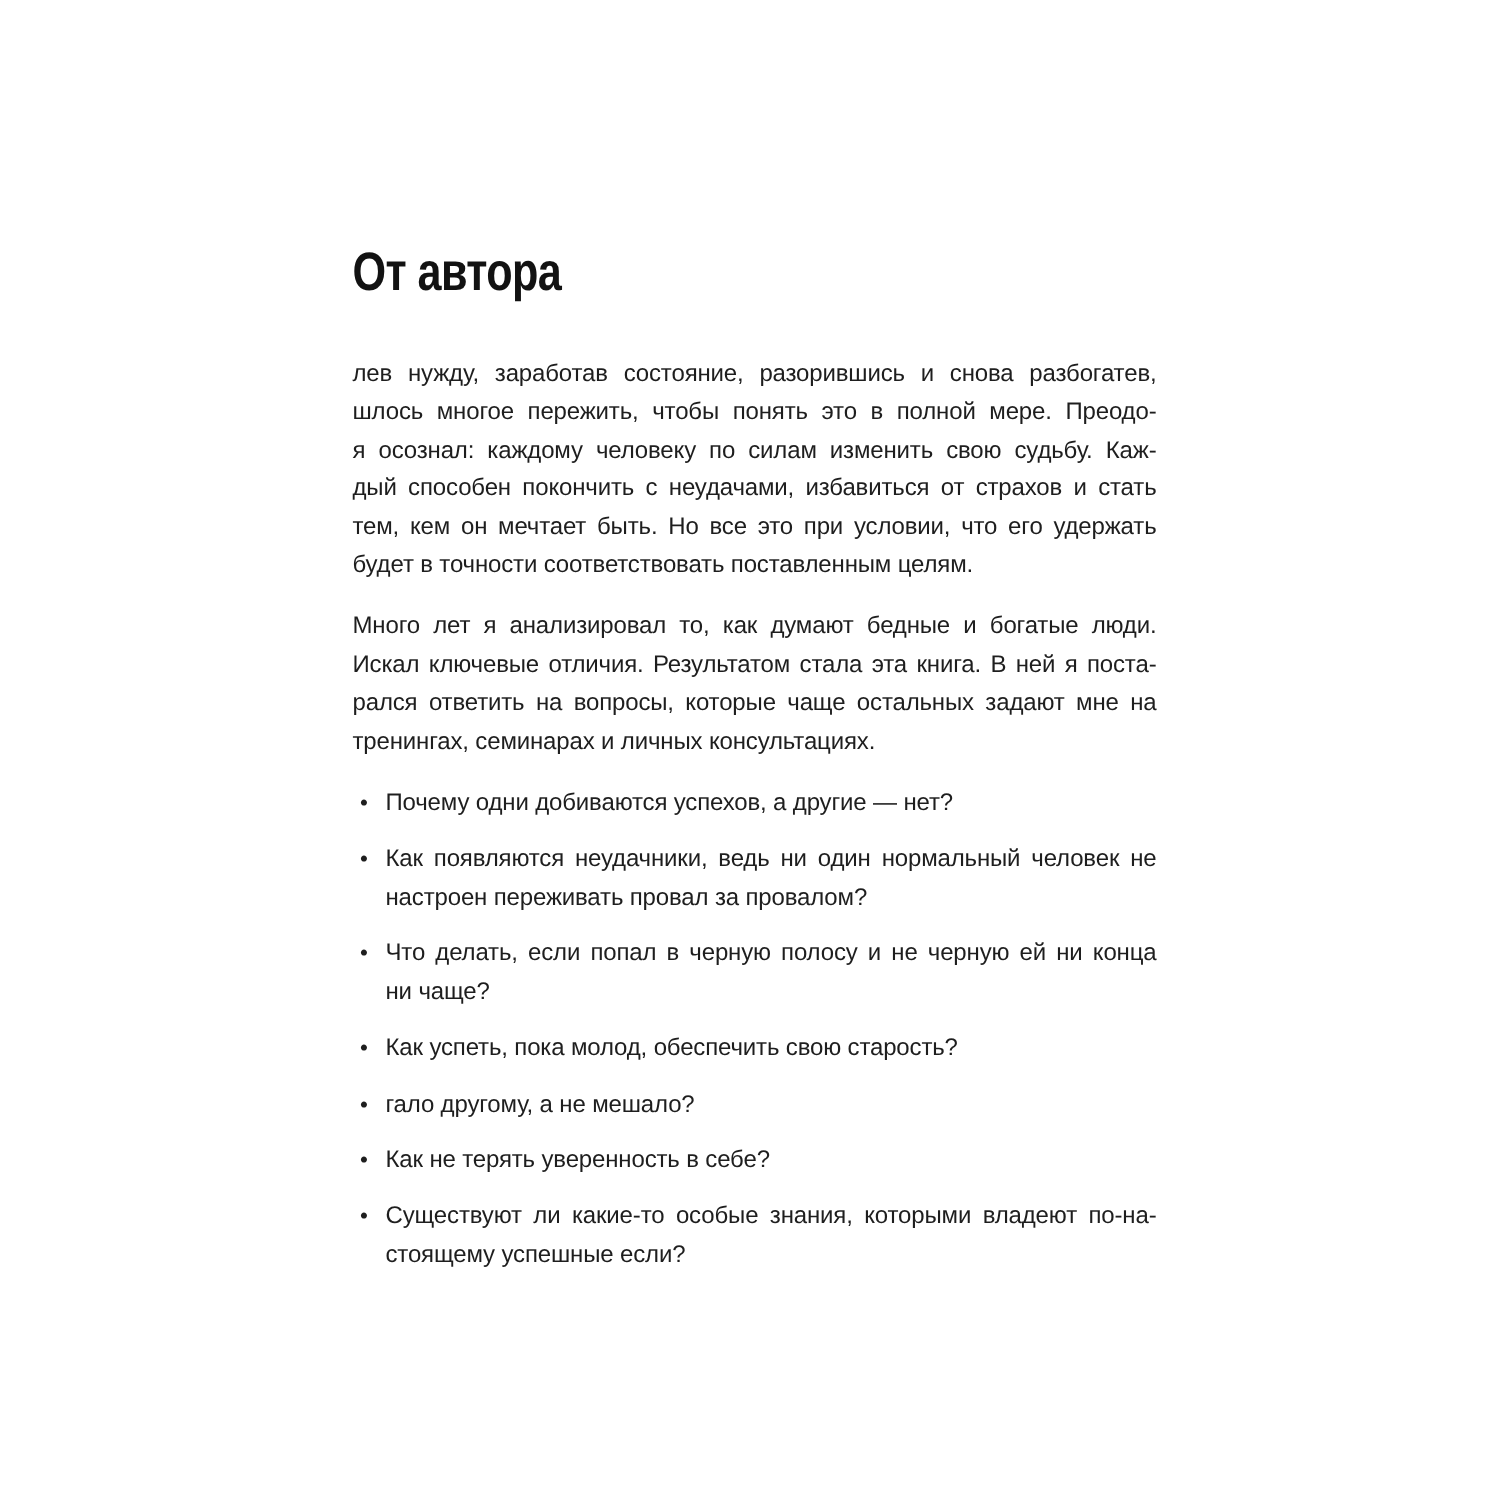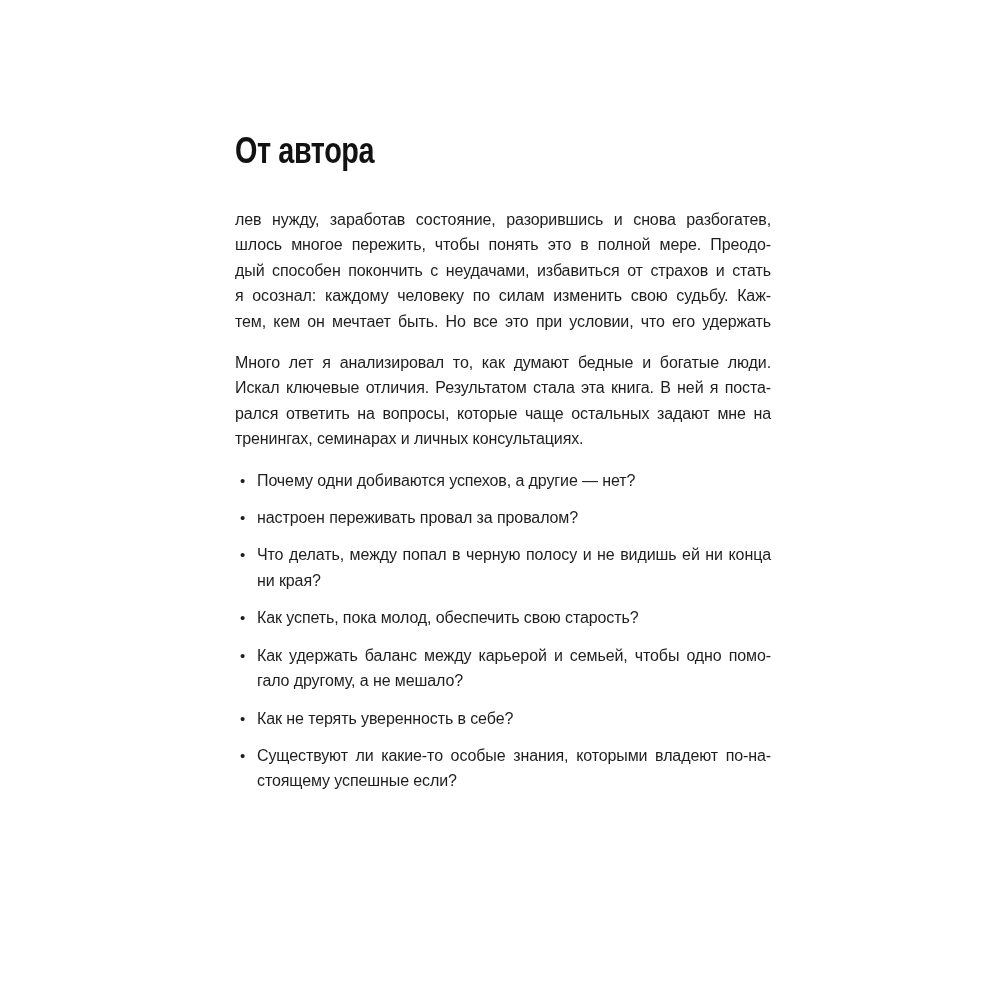--- a/index.html
+++ b/index.html
@@ -8,21 +8,21 @@
     width: 1000px;
     height: 1000px;
     background: #ffffff;
     font-family: "Liberation Sans", sans-serif;
     color: #1e1e1e;
     overflow: hidden;
   }
   .page {
     position: absolute;
     left: 235px;
-    top: 131px;
+    top: 161px;
     width: 536px;
   }
   h1.title {
     margin: 0;
     padding: 0;
     font-size: 36px;
     line-height: 40px;
     font-weight: 700;
     letter-spacing: -0.5px;
     color: #121212;
@@ -67,61 +67,62 @@
 </style>
 </head>
 <body>
 
 <div class="page">
   <h1 class="title">От автора</h1>
   <div class="paragraphs">
       <div class="para">
         <div class="line j">лев нужду, заработав состояние, разорившись и снова разбогатев,</div>
         <div class="line j">шлось многое пережить, чтобы понять это в полной мере. Преодо-</div>
+        <div class="line j">я осознал: каждому человеку по силам изменить свою судьбу. Каж-</div>
         <div class="line j">дый способен покончить с неудачами, избавиться от страхов и стать</div>
-        <div class="line j">я осознал: каждому человеку по силам изменить свою судьбу. Каж-</div>
         <div class="line j">тем, кем он мечтает быть. Но все это при условии, что его удержать</div>
+        <div class="line">будет в точности соответствовать поставленным целям.</div>
       </div>
       <div class="para">
         <div class="line j">Много лет я анализировал то, как думают бедные и богатые люди.</div>
         <div class="line j">Искал ключевые отличия. Результатом стала эта книга. В ней я поста-</div>
         <div class="line j">рался ответить на вопросы, которые чаще остальных задают мне на</div>
         <div class="line">тренингах, семинарах и личных консультациях.</div>
       </div>
     </div>
   <ul class="bullets">
       <li>
         <span class="marker">•</span>
         <div>
           <div class="line">Почему одни добиваются успехов, а другие — нет?</div>
         </div>
       </li>
       <li>
         <span class="marker">•</span>
         <div>
+          <div class="line j">Как появляются неудачники, ведь ни один нормальный человек не</div>
           <div class="line">настроен переживать провал за провалом?</div>
         </div>
       </li>
       <li>
         <span class="marker">•</span>
         <div>
-          <div class="line j">Что делать, между попал в черную полосу и не видишь ей ни конца</div>
-          <div class="line">ни края?</div>
+          <div class="line j">Что делать, если попал в черную полосу и не черную ей ни конца</div>
+          <div class="line">ни чаще?</div>
         </div>
       </li>
       <li>
         <span class="marker">•</span>
         <div>
           <div class="line">Как успеть, пока молод, обеспечить свою старость?</div>
         </div>
       </li>
       <li>
         <span class="marker">•</span>
         <div>
-          <div class="line j">Как удержать баланс между карьерой и семьей, чтобы одно помо-</div>
           <div class="line">гало другому, а не мешало?</div>
         </div>
       </li>
       <li>
         <span class="marker">•</span>
         <div>
           <div class="line">Как не терять уверенность в себе?</div>
         </div>
       </li>
       <li>

